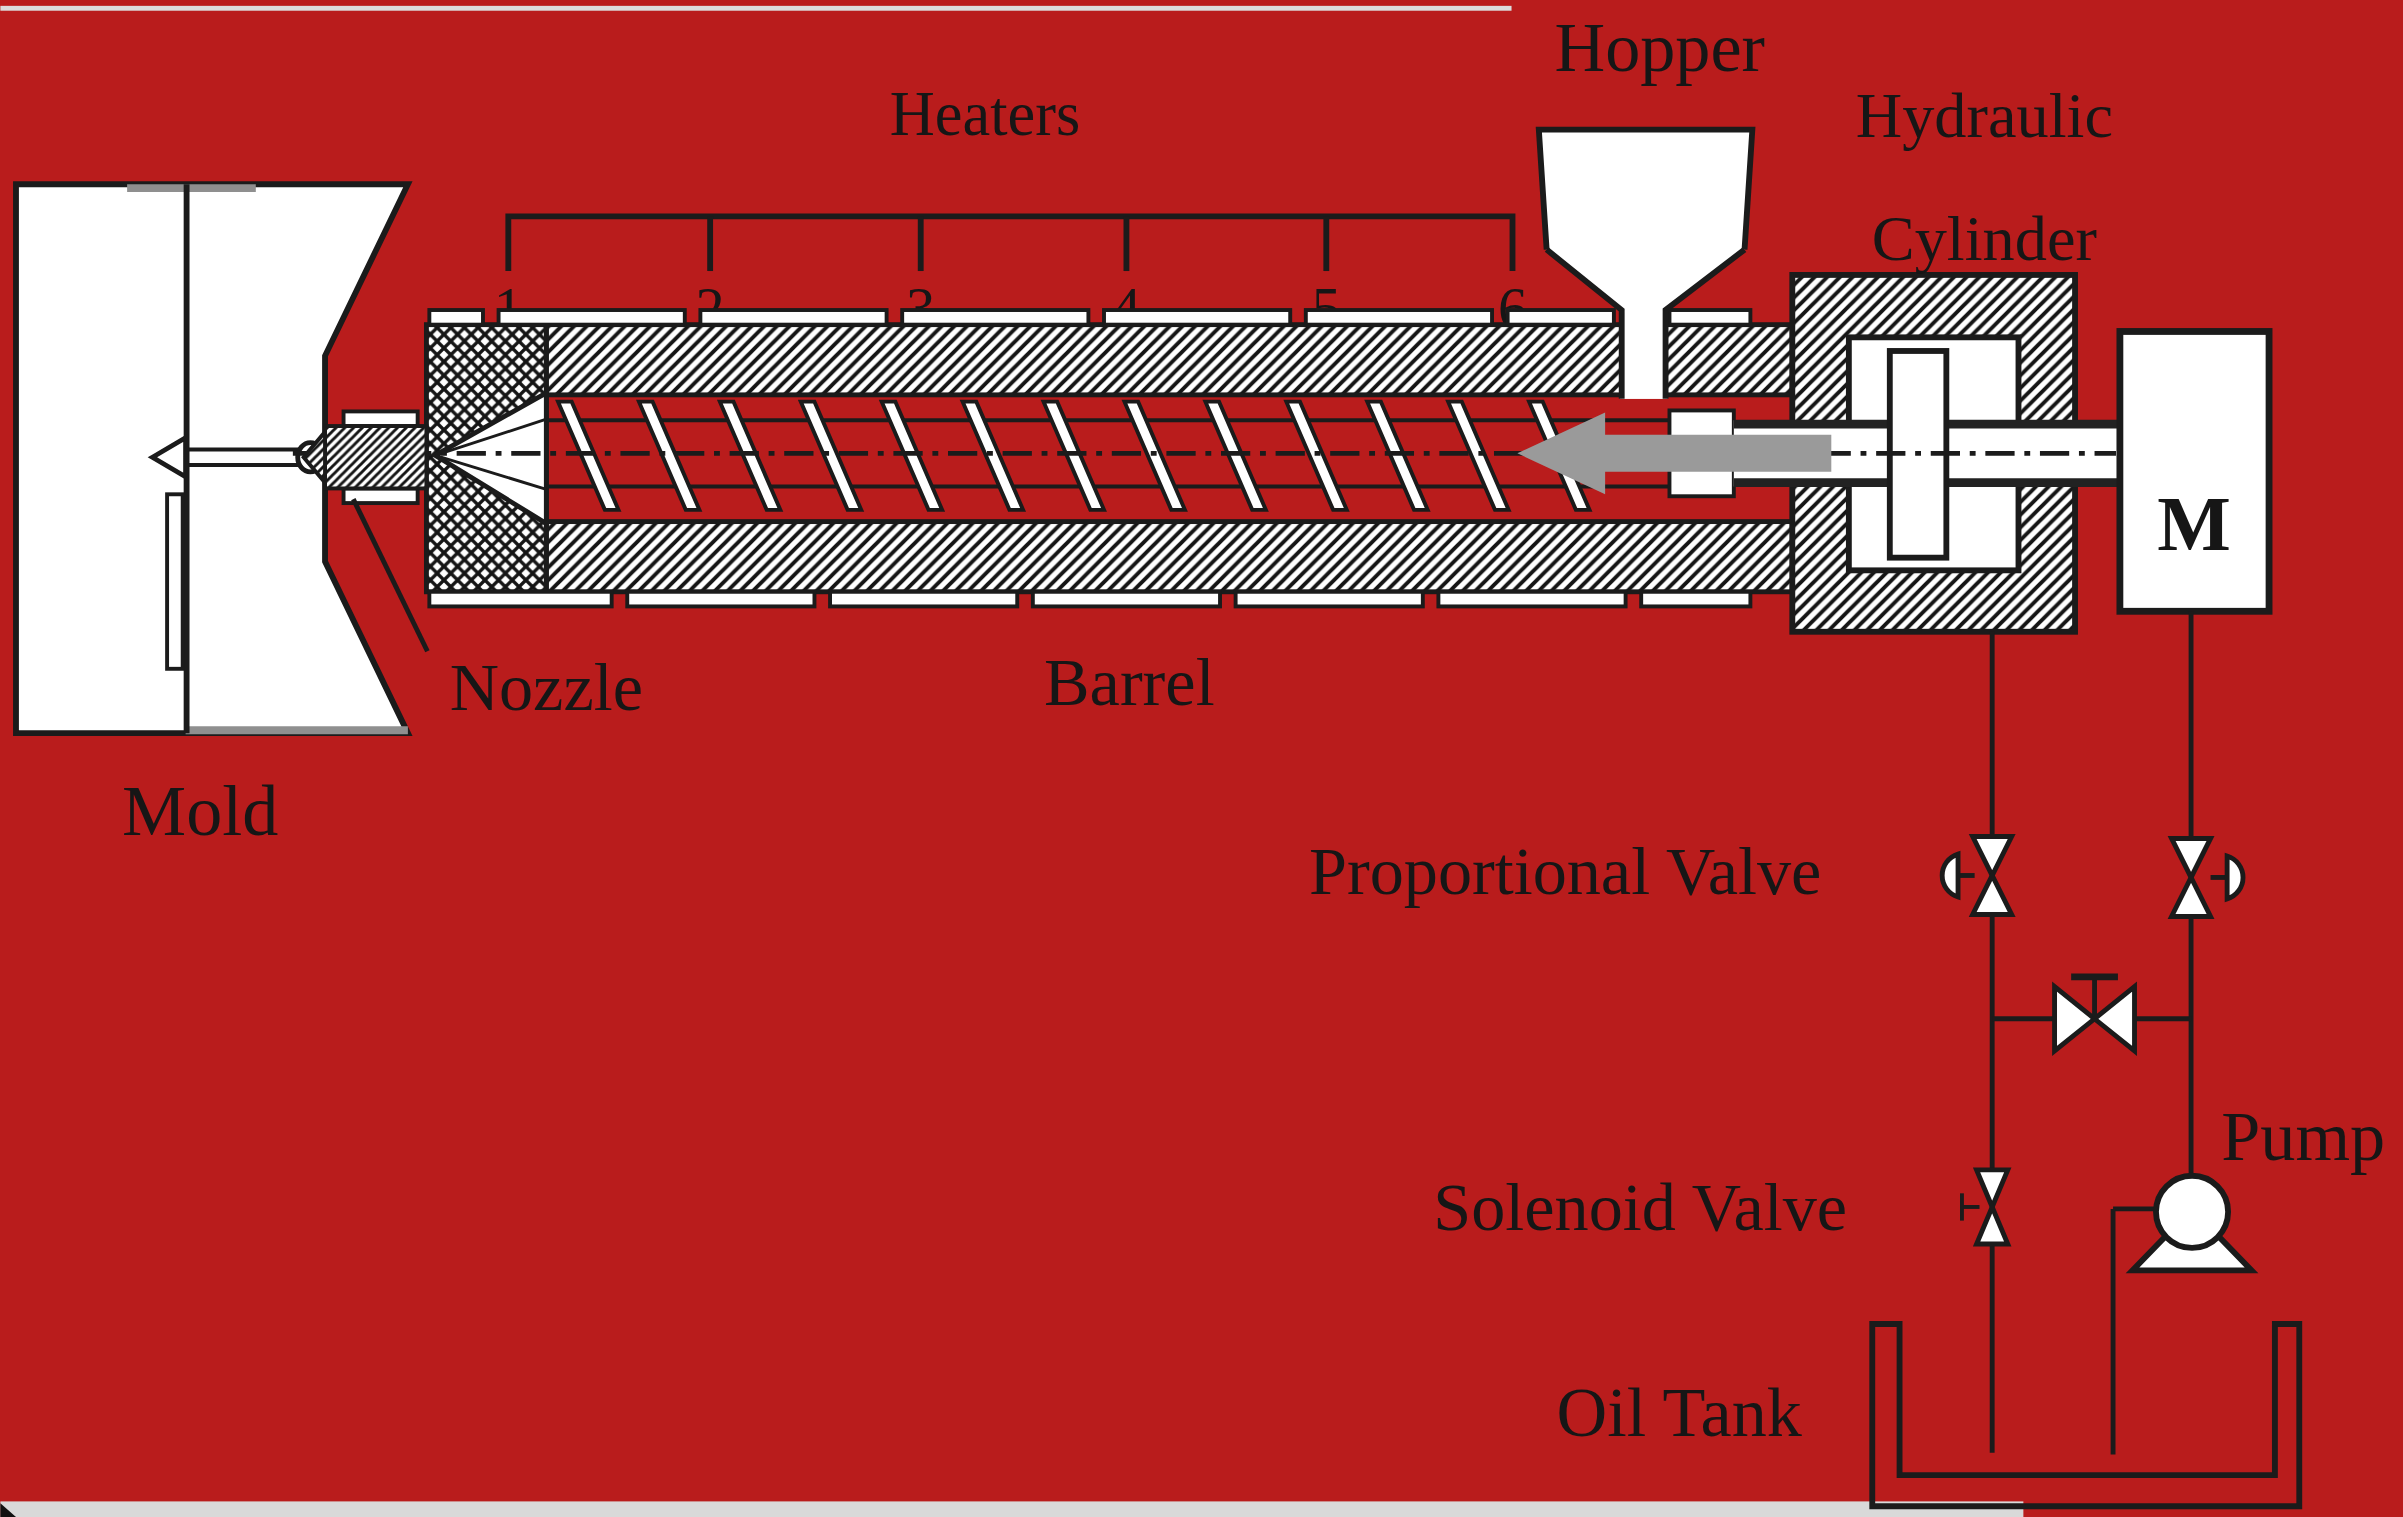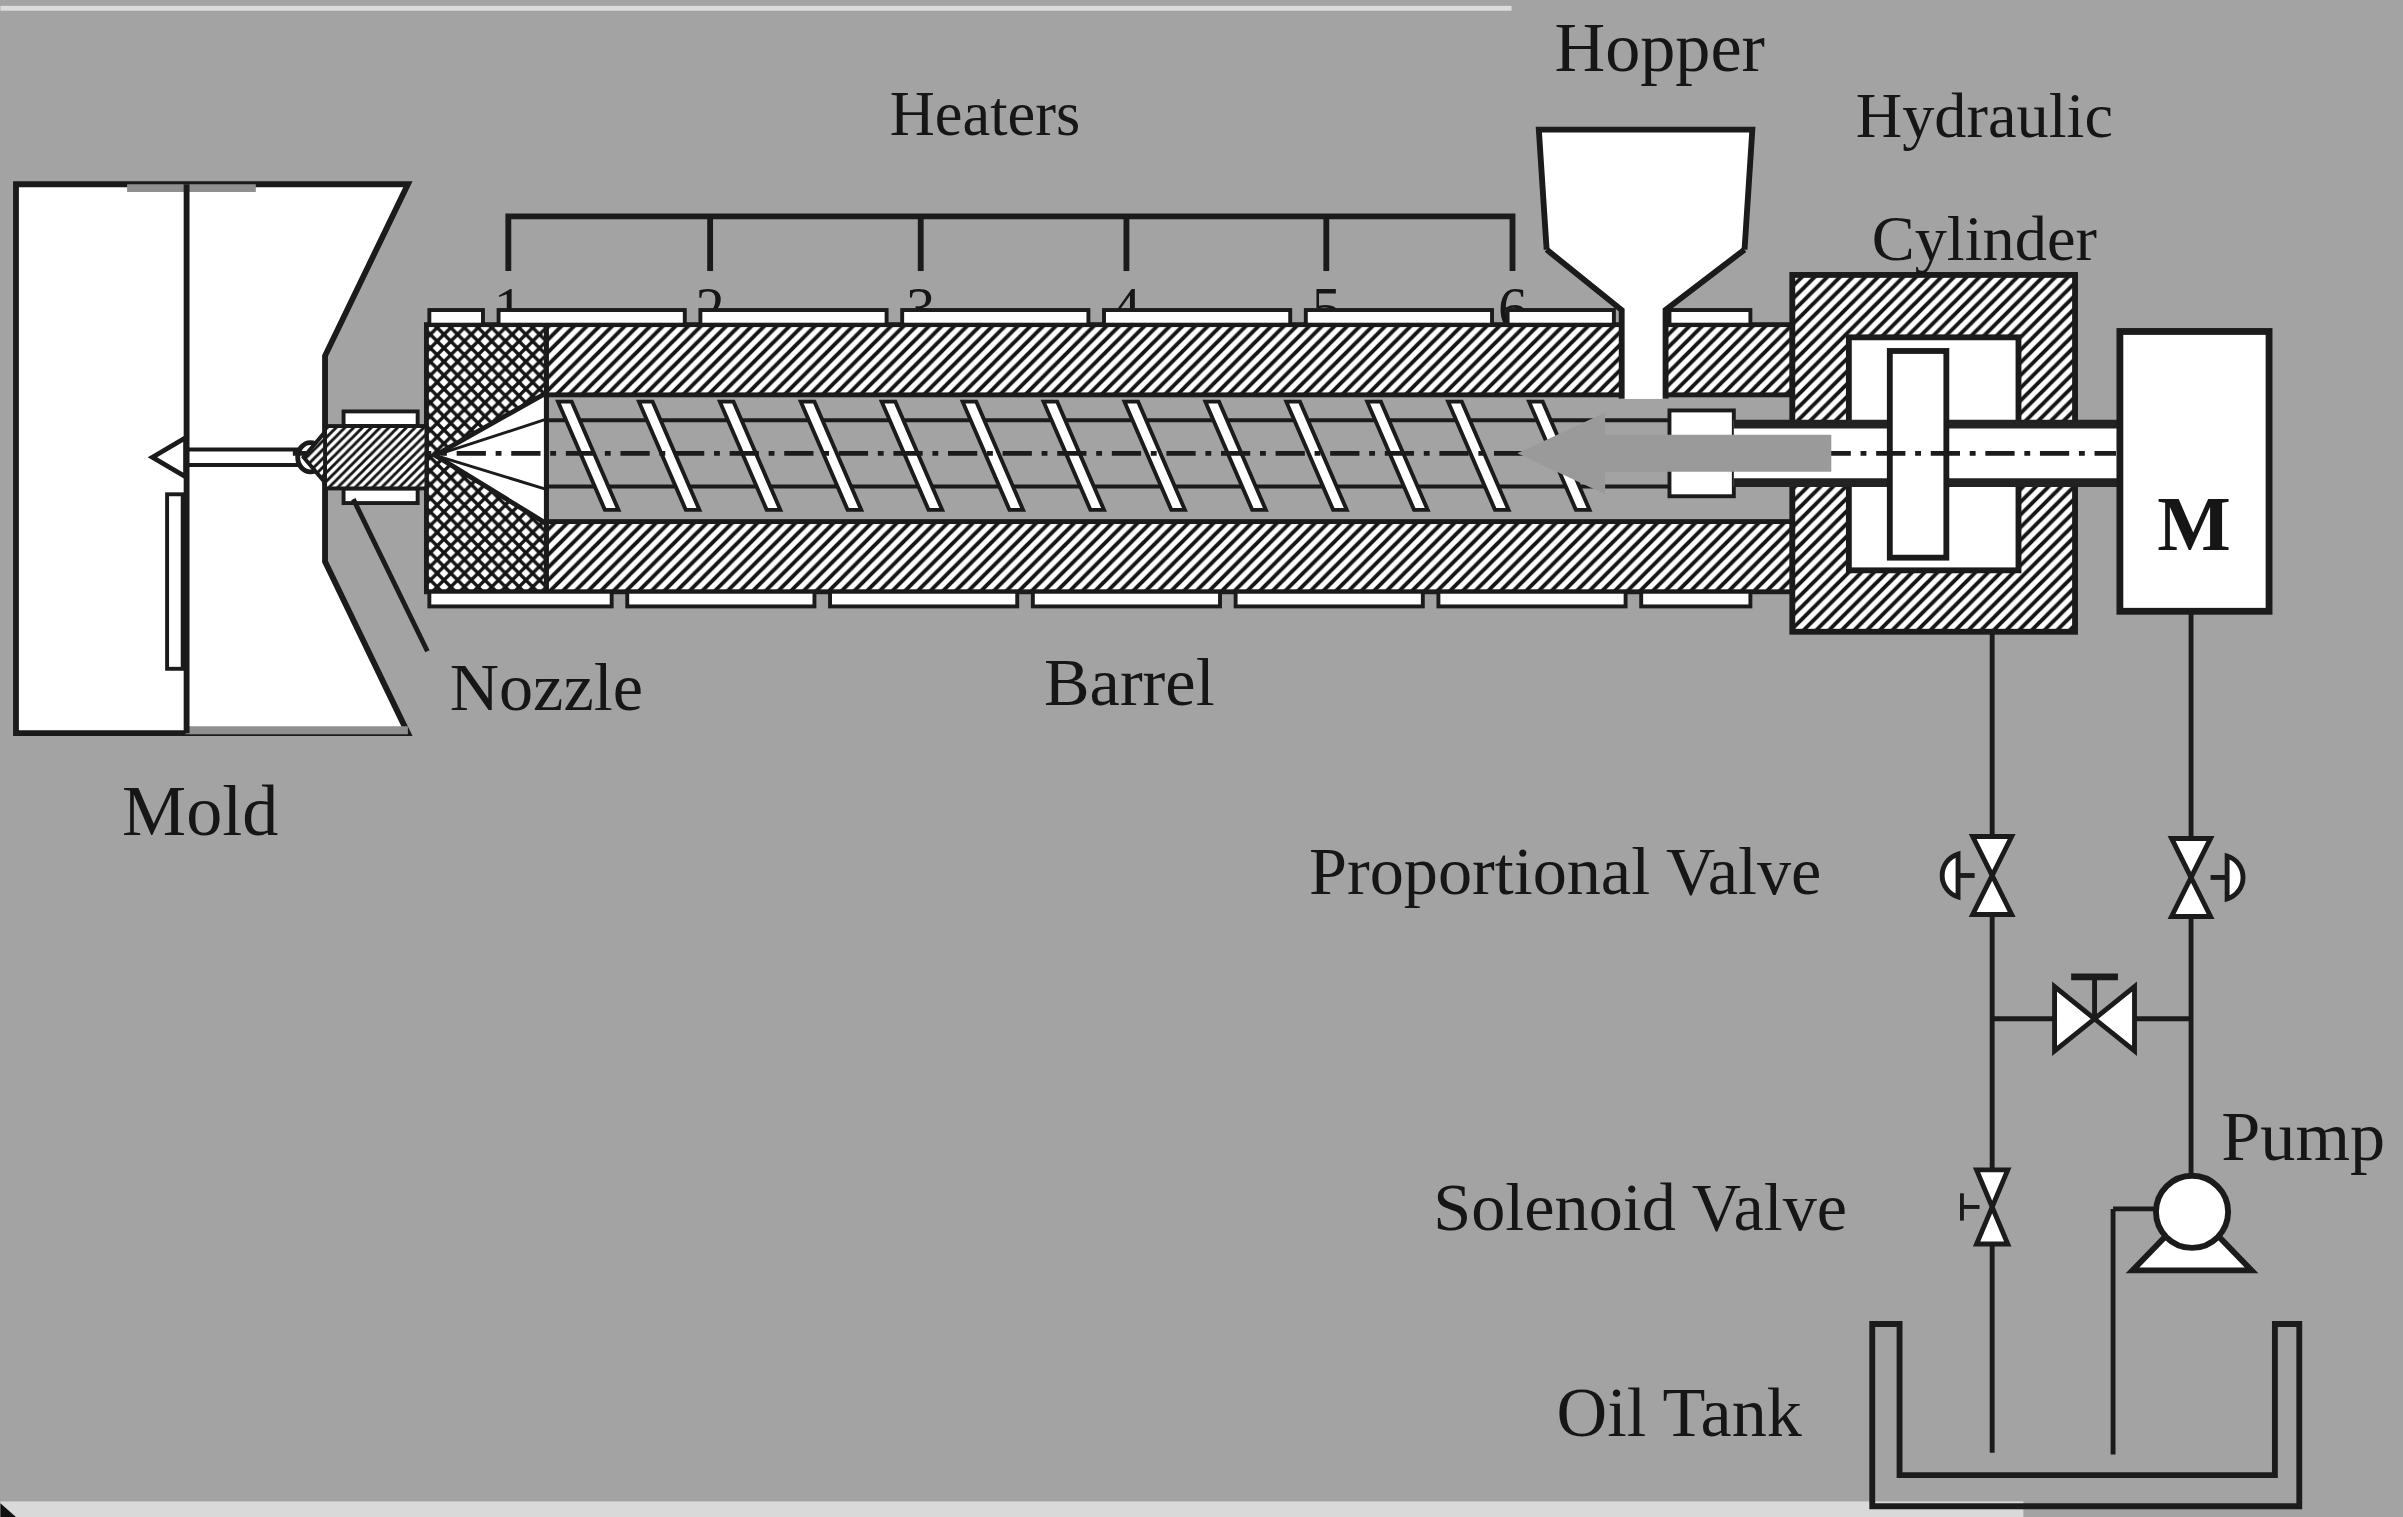--- a/index.html
+++ b/index.html
@@ -1,17 +1,17 @@
 <!DOCTYPE html>
 <html><head>
 <meta charset="utf-8">
 <style>
   html,body{margin:0;padding:0;background:#ffffff;}
   body{width:2403px;height:1517px;overflow:hidden;font-family:"Liberation Serif", serif;}
-  #stage{position:relative;width:2403px;height:1517px;background:#a3a3a3;}
+  #stage{position:relative;width:2403px;height:1517px;background:#b91c1c;}
   svg{display:block;}
   text{fill:#161616;}
   .lbl{font-family:"Liberation Serif", serif;}
 </style>
 </head>
 <body>
 
 <div id="stage">
 <svg width="2403" height="1517" viewBox="0 0 2464 1556" xmlns="http://www.w3.org/2000/svg">
   <defs>

